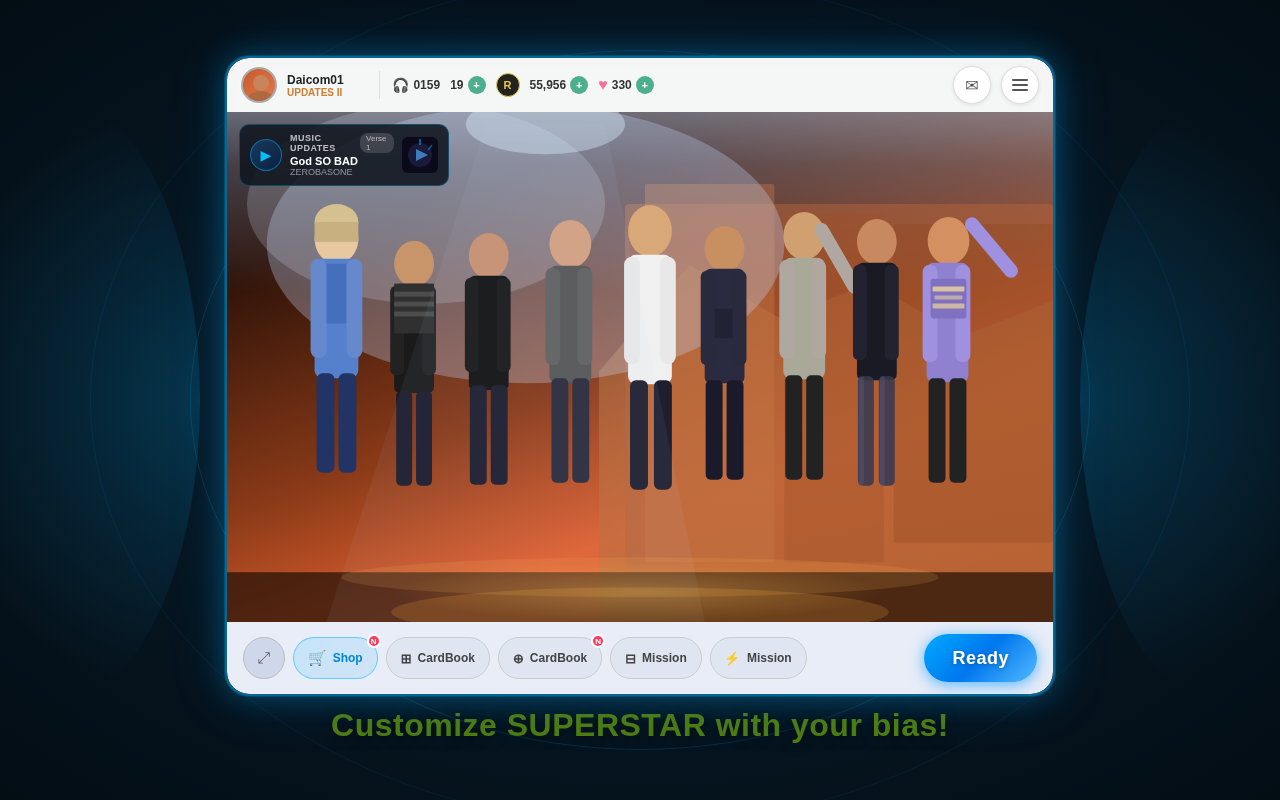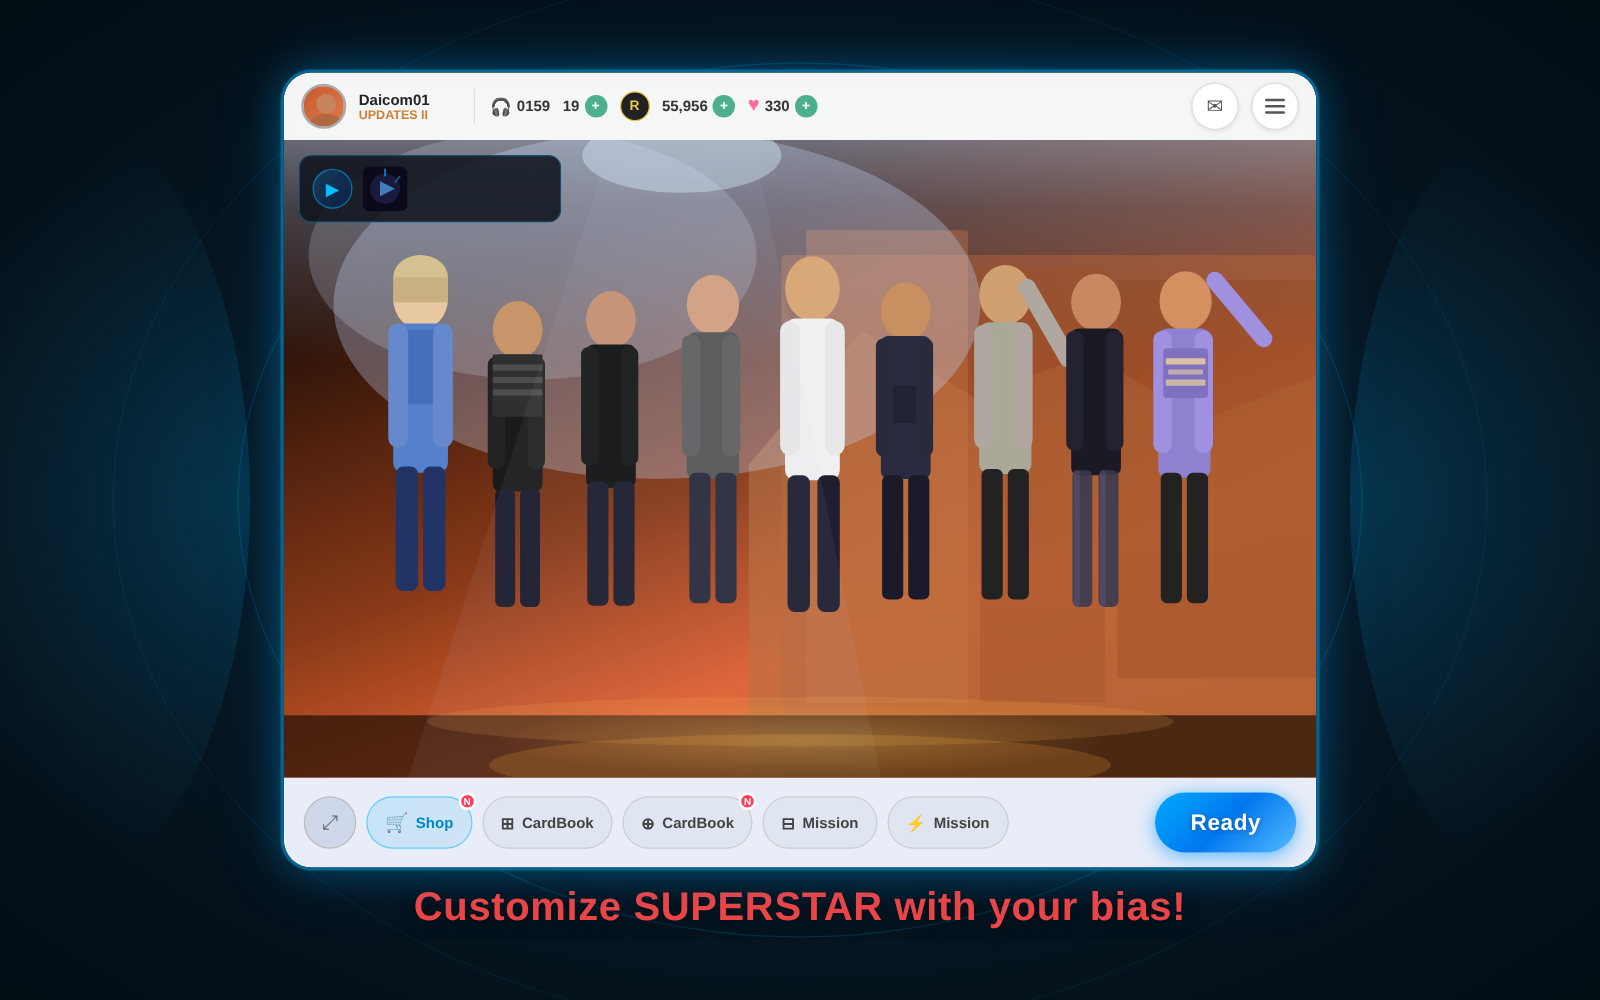--- a/index.html
+++ b/index.html
@@ -382,21 +382,21 @@
       flex-shrink: 0;
       box-shadow: 0 4px 16px rgba(0, 150, 255, 0.5), 0 0 8px rgba(100, 200, 255, 0.3);
       text-shadow: 0 1px 4px rgba(0,0,0,0.3);
       letter-spacing: 0.5px;
     }
 
     
     .tagline {
       font-size: 32px;
       font-weight: 900;
-      color: #ef4444;
+      color: #4d7c0f;
       text-align: center;
       letter-spacing: 0.5px;
       text-shadow: 0 2px 12px rgba(0, 0, 0, 0.5);
     }
 
     
     .building-bg {
       position: absolute;
       bottom: 0;
       right: 0;
@@ -636,20 +636,28 @@
 
         <ellipse cx="415" cy="490" rx="250" ry="25" fill="rgba(255,180,60,0.18)"></ellipse>
       </svg>
 
       <div class="floor-glow"></div>
 
       <div class="music-card">
         <div class="music-card-icon">
           <span>▶</span>
         </div>
+        <div class="music-info">
+          <div class="music-label">
+            <span class="music-label-text">MUSIC UPDATES</span>
+            <span class="verse-badge">Verse 1</span>
+          </div>
+          <div class="music-title">God SO BAD</div>
+          <div class="music-artist">ZEROBASONE</div>
+        </div>
         <div class="album-thumb">
           <svg width="36" height="36" viewBox="0 0 36 36">
             <rect width="36" height="36" fill="#0a0a1a" rx="4"></rect>
             <circle cx="18" cy="18" r="12" fill="#1a1a3a"></circle>
             <polygon points="14,12 26,18 14,24" fill="#4488cc" opacity="0.9"></polygon>
 
             <line x1="18" y1="2" x2="18" y2="8" stroke="#00aaff" stroke-width="1.5" opacity="0.7"></line>
             <line x1="30" y1="8" x2="26" y2="13" stroke="#00aaff" stroke-width="1.5" opacity="0.5"></line>
           </svg>
         </div>

